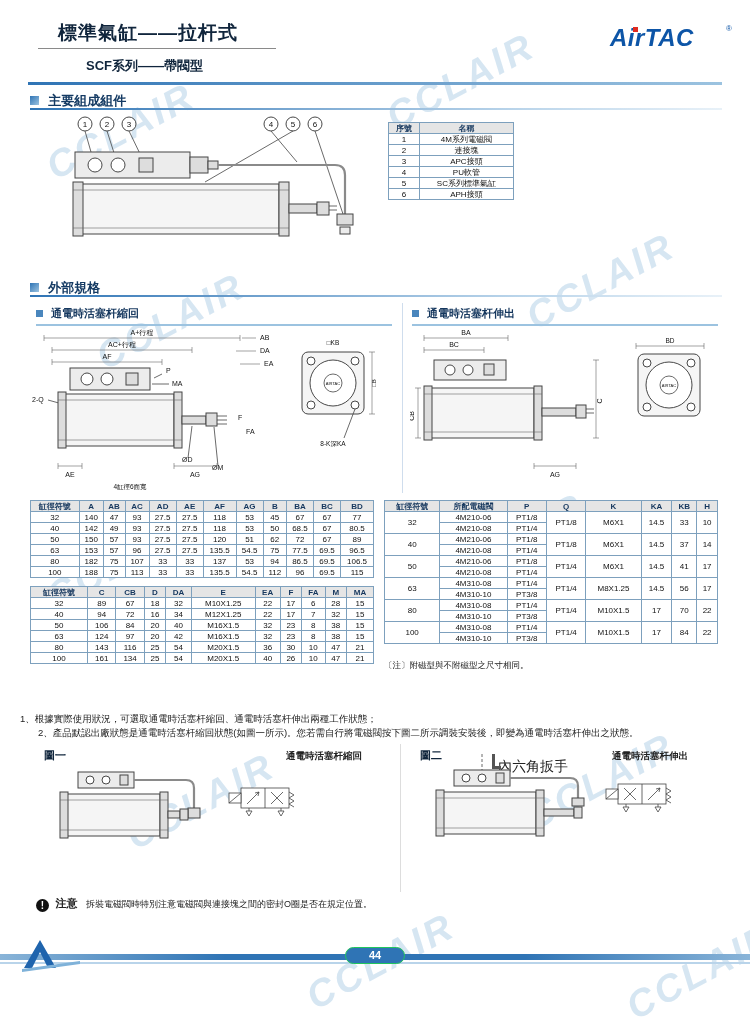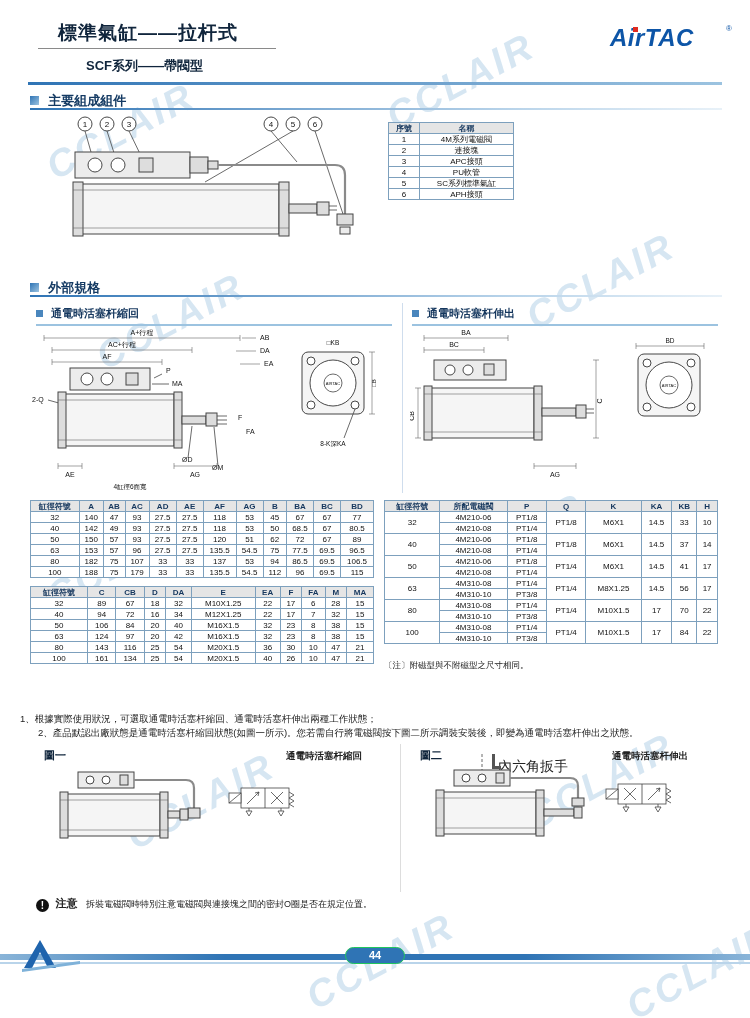--- a/index.html
+++ b/index.html
@@ -365,21 +365,21 @@
             <td>53</td>
             <td>94</td>
             <td>86.5</td>
             <td>69.5</td>
             <td>106.5</td>
           </tr>
           <tr>
             <td>100</td>
             <td>188</td>
             <td>75</td>
-            <td>179</td>
+            <td>113</td>
             <td>33</td>
             <td>33</td>
             <td>135.5</td>
             <td>54.5</td>
             <td>112</td>
             <td>96</td>
             <td>69.5</td>
             <td>115</td>
           </tr>
         </tbody>

